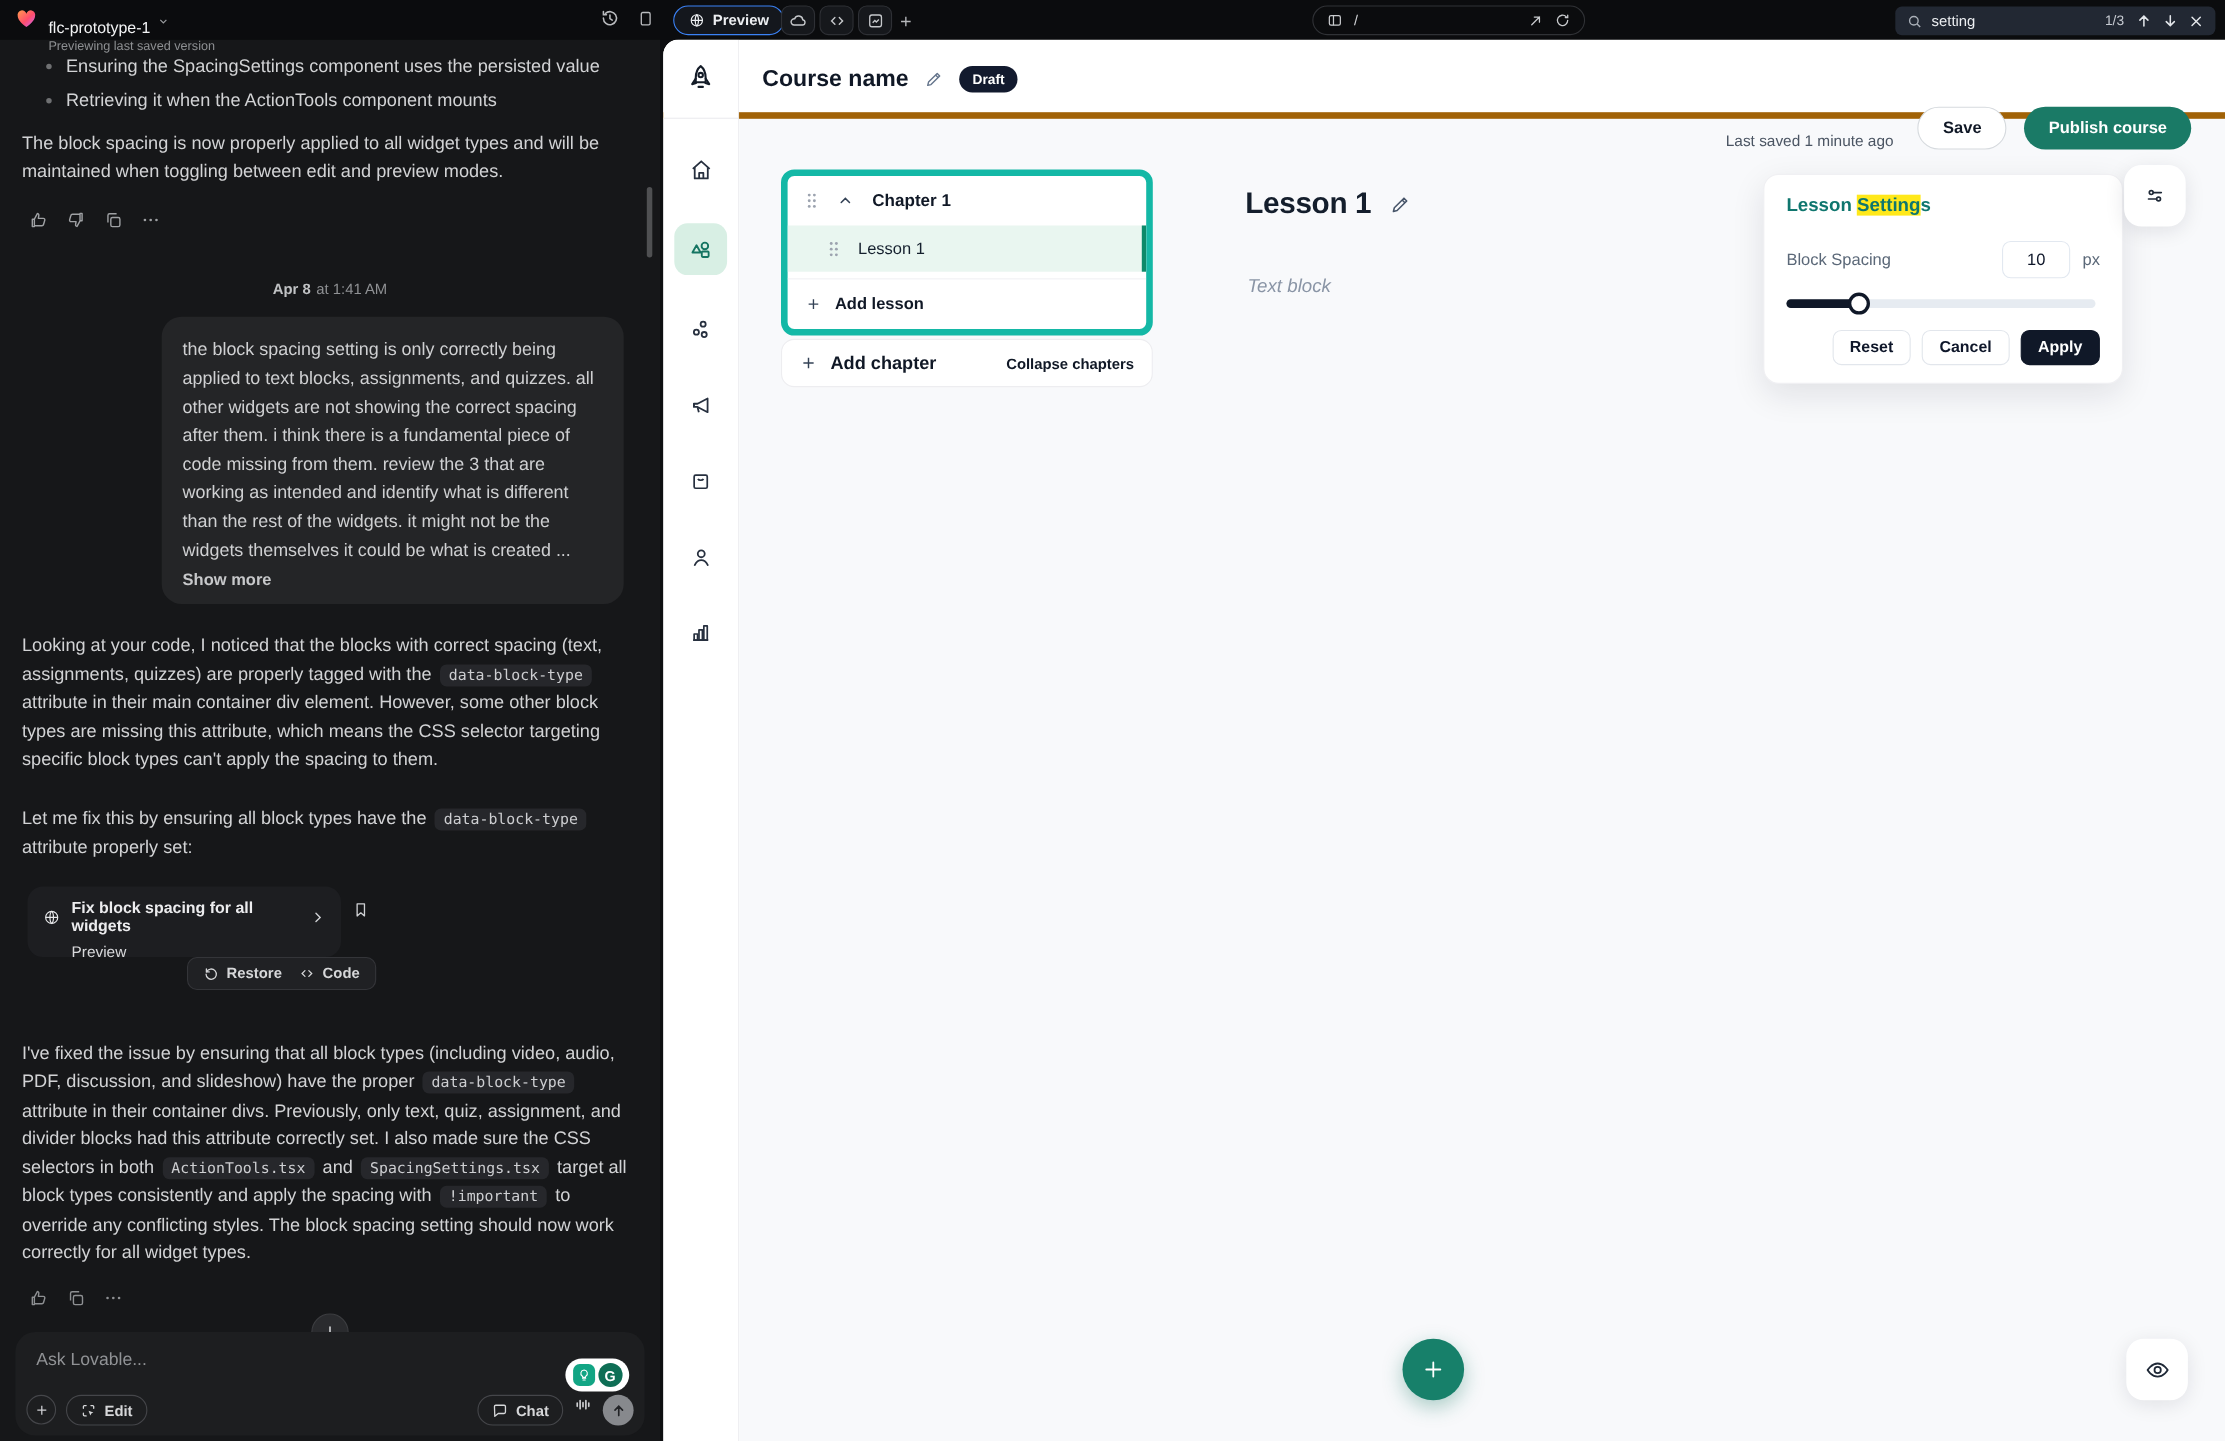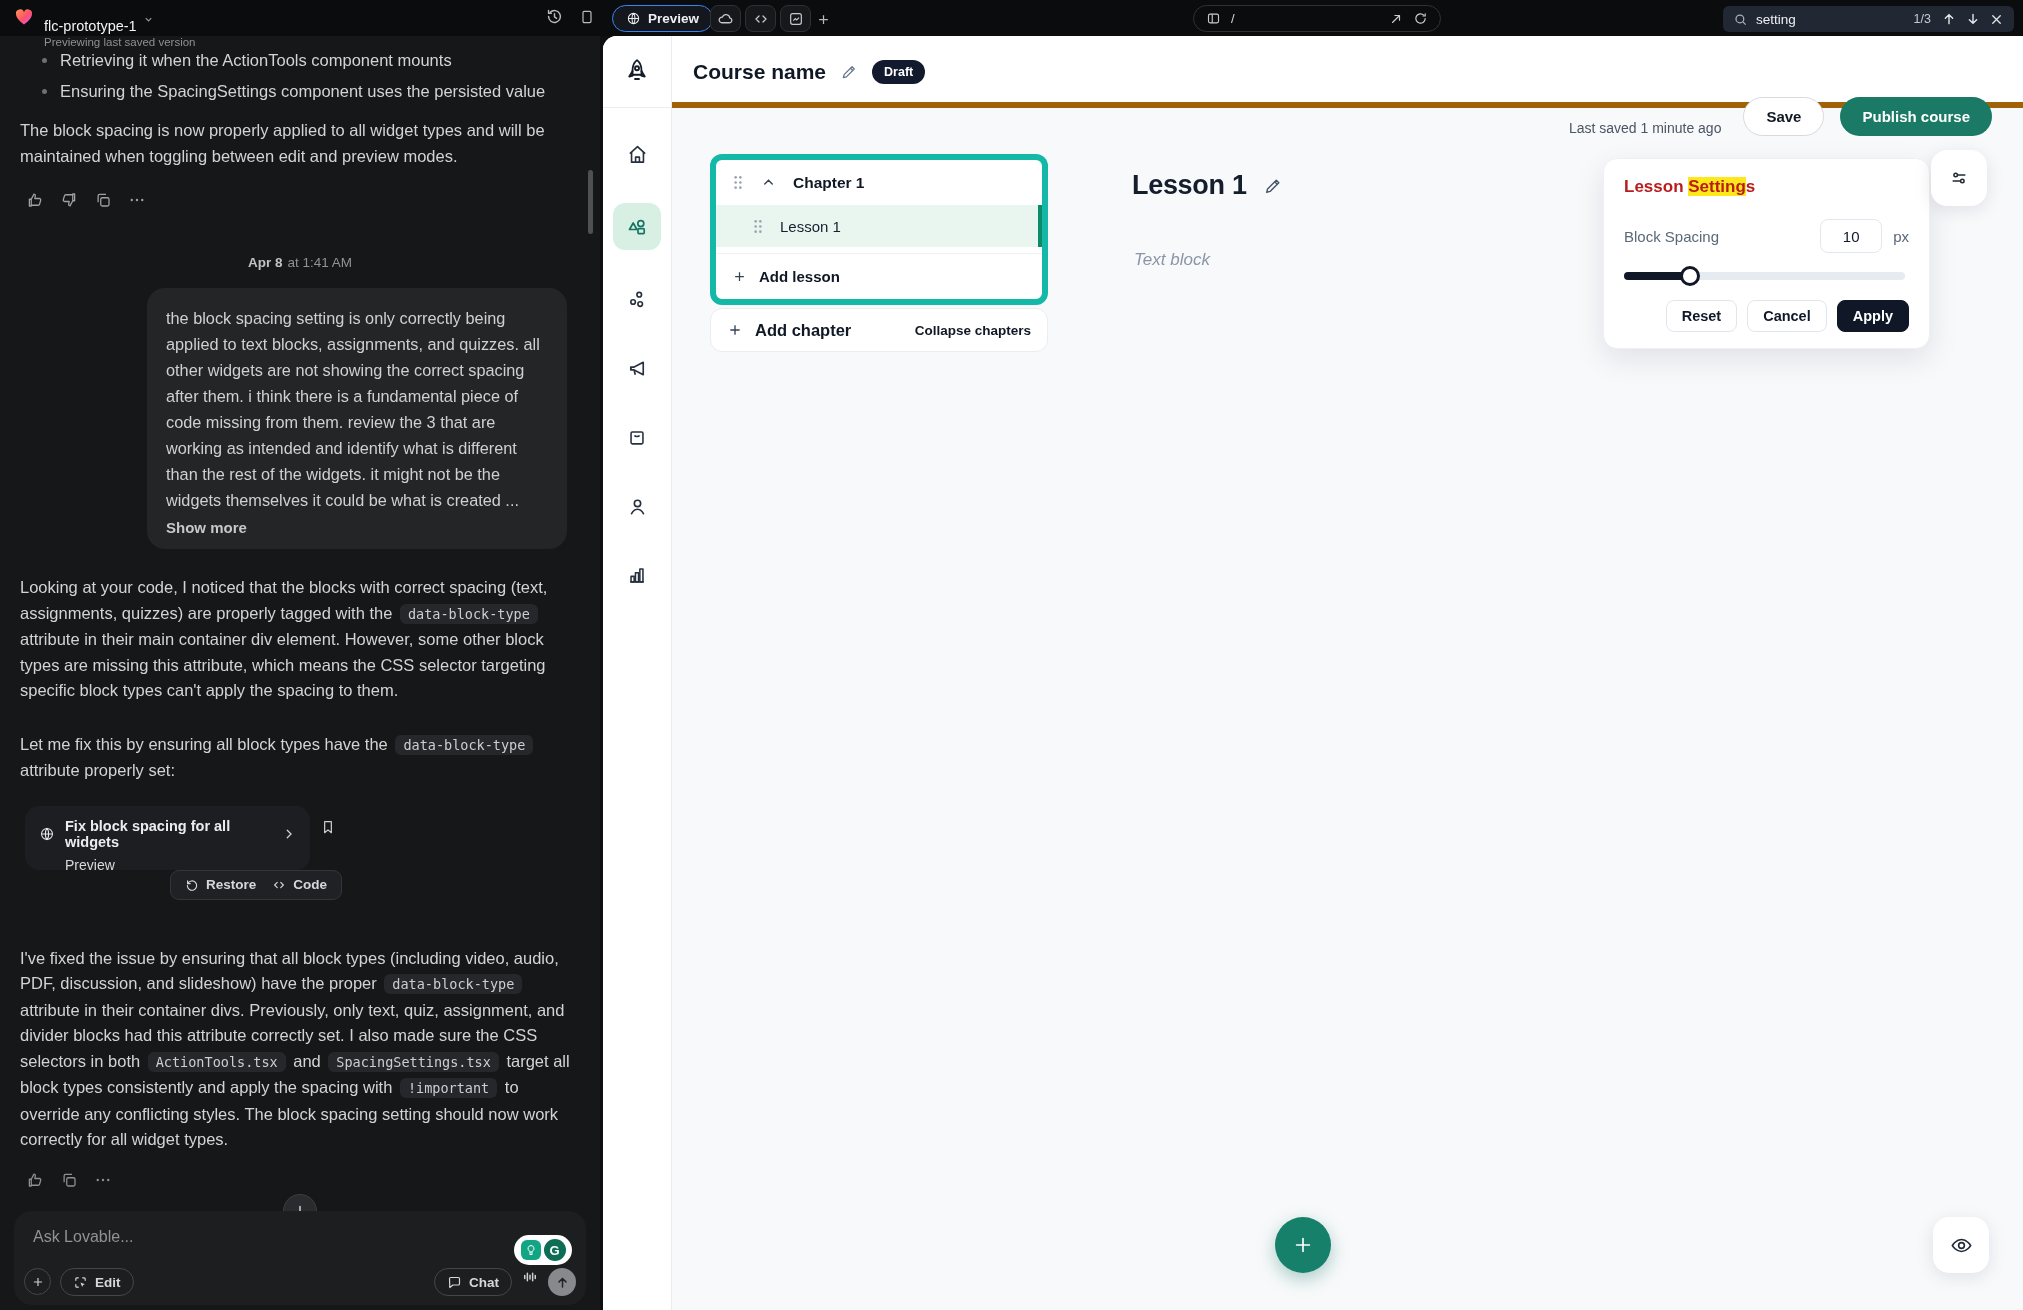--- a/index.html
+++ b/index.html
@@ -113,21 +113,21 @@
     display:flex; align-items:center; justify-content:space-between; padding:0 16px; }
   .ac-left { display:flex; align-items:center; gap:12px; font-size:16.5px; font-weight:700; color:#101826; cursor:pointer; }
   .collapse { font-size:13.5px; font-weight:700; color:#101826; cursor:pointer; }
 
   .lesson-head { position:absolute; left:460px; top:62px; display:flex; align-items:center; gap:16px; }
   .lesson-title { font-size:27px; font-weight:700; color:#141e2c; letter-spacing:-0.3px; }
   .text-block { position:absolute; left:462px; top:142px; font-size:17px; font-style:italic; color:#8a95a6;text-align:right; }
 
   .settings { position:absolute; left:931px; top:50px; width:327px; background:#fff; border:1px solid #f0f0f3; border-radius:14px;
     padding:18px 20px 16px 20px; box-shadow:0 10px 30px rgba(15,23,42,.10); }
-  .settings-title { font-size:17px; font-weight:700; color:#b91c1c; }
+  .settings-title { font-size:17px; font-weight:700; color:#0f766e; }
   .hl { background:#ffe81a; }
   .bs-row { margin-top:22px; display:flex; align-items:center; }
   .bs-label { font-size:15px; color:#5b6878; }
   .bs-input { margin-left:auto; width:62px; height:34px; border:1px solid #e2e8f0; border-radius:8px; text-align:center;
     font-size:15px; color:#0f172a; font-family:inherit; }
   .bs-unit { font-size:15px; color:#5b6878; margin-left:11px; }
   .slider { position:relative; height:22px; margin-top:12px; cursor:pointer; }
   .slider .track { position:absolute; left:0; right:4px; top:7px; height:8px; border-radius:4px; background:#e6ebf1; }
   .slider .fill { position:absolute; left:0; top:7px; height:8px; border-radius:4px; background:#101828; }
   .slider .thumb { position:absolute; top:1px; width:20px; height:20px; border-radius:50%; background:#fff; border:3px solid #101828; }
@@ -249,22 +249,22 @@
         <svg class="ic" width="15" height="15" viewBox="0 0 24 24" fill="none" stroke="currentColor" stroke-width="2.1" stroke-linecap="round">
             <path d="M6 6l12 12M18 6 6 18"></path>
           </svg>
       </span>
     </div>
   </div>
 
   <div class="chat">
     <div class="chat-flow">
       <ul class="blist">
+        <li>Ensuring the SpacingSettings component uses the persisted value</li>
         <li>Retrieving it when the ActionTools component mounts</li>
-        <li>Ensuring the SpacingSettings component uses the persisted value</li>
       </ul>
       <p class="p-summary">The block spacing is now properly applied to all widget types and will be maintained when toggling between edit and preview modes.</p>
 
       <div class="actions">
         <span class="a-ic">
             <svg class="ic" width="18" height="18" viewBox="0 0 24 24" fill="none" stroke="currentColor" stroke-width="1.7" stroke-linejoin="round">
               <path d="M7 20H4.5v-9H7zM7 11l3.6-6.8c1.2 0 2 1 1.8 2.2L11.8 10h6.1a1.8 1.8 0 0 1 1.7 2.3l-1.5 5.2a2 2 0 0 1-1.9 1.5H7z"></path>
             </svg>
           </span>
         <span class="a-ic">

